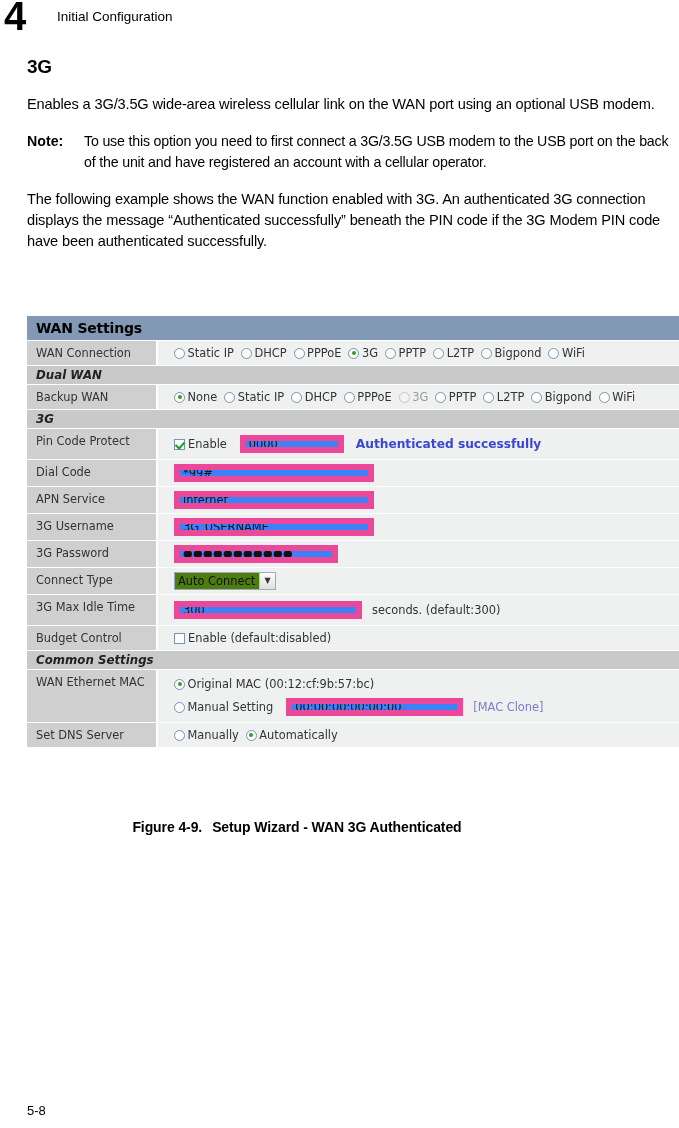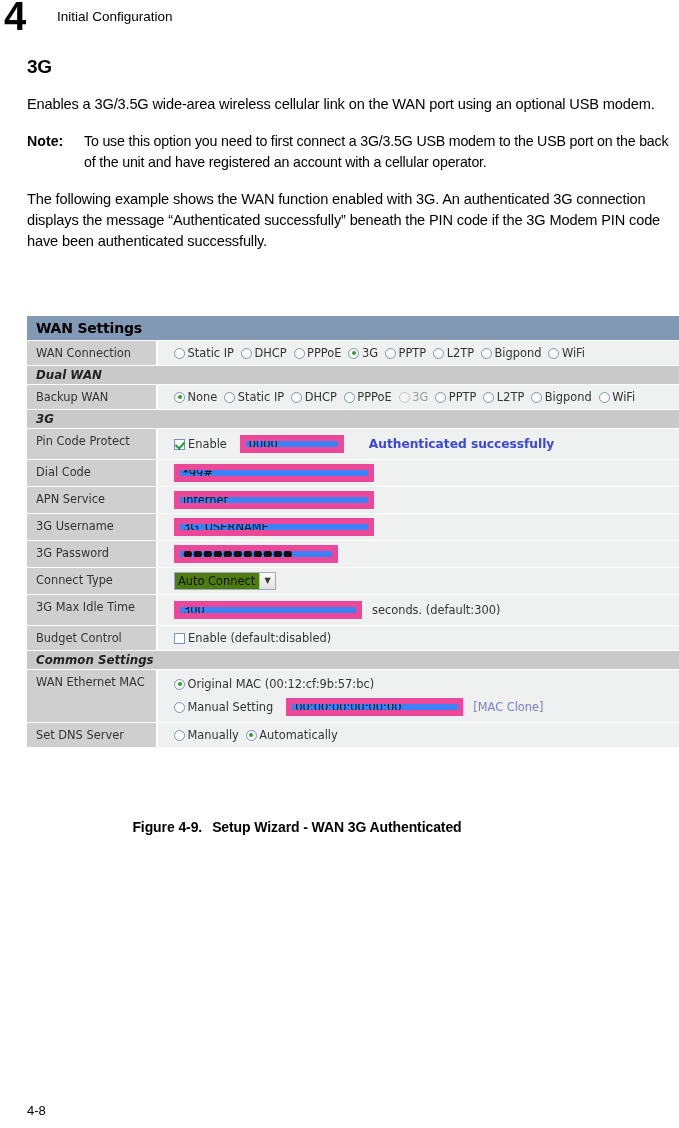--- a/index.html
+++ b/index.html
@@ -235,21 +235,21 @@
     align-items: center;
     justify-content: center;
     font-size: 8px;
     color: #333;
   }
 
   .status-ok {
     color: #3a46d6;
     font-weight: bold;
     font-size: 12.2px;
-    margin-left: 25px;
+    margin-left: 12px;
     white-space: nowrap;
   }
   .hint {
     margin-left: 10px;
     color: #333;
     white-space: nowrap;
     font-size: 11.4px;
   }
   .maclink {
     margin-left: 10px;
@@ -490,13 +490,13 @@
         </label>
     </div>
   </div>
 
 </div>
 
 <div class="figcap">
   <span class="figno">Figure 4-9.</span><span>Setup Wizard - WAN 3G Authenticated</span>
 </div>
 
-<div class="footer">4-8</div>
+<div class="footer">5-8</div>
 
 </body></html>

